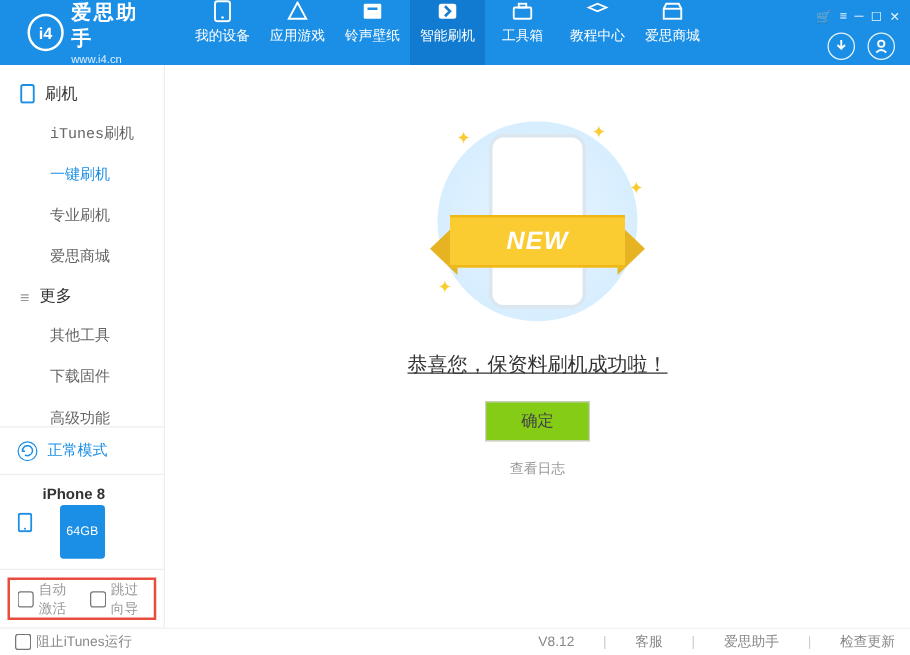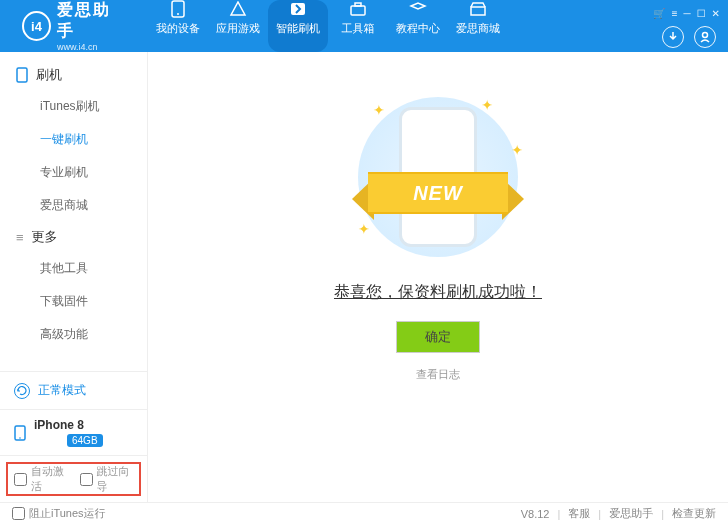--- a/index.html
+++ b/index.html
@@ -5,40 +5,40 @@
 * { margin: 0; padding: 0; box-sizing: border-box; }
 body { font-family: "Microsoft YaHei", Arial, sans-serif; font-size: 12px; color: #333; background: #fff; width: 728px; height: 524px; overflow: hidden; }
 
 .header { height: 52px; background: #1b8fe6; display: flex; align-items: center; color: #fff; }
 .logo-block { display: flex; align-items: center; padding: 0 22px; width: 148px; }
 .logo-circle { width: 30px; height: 30px; border: 2px solid #fff; border-radius: 50%; display: flex; align-items: center; justify-content: center; font-weight: bold; font-size: 13px; margin-right: 6px; }
 .logo-text .name { font-size: 16px; font-weight: bold; letter-spacing: 2px; }
 .logo-text .url { font-size: 9px; opacity: .85; }
 .nav { display: flex; height: 100%; flex: 1; }
 .nav-item { width: 60px; display: flex; flex-direction: column; align-items: center; cursor: pointer; font-size: 11px; }
-.nav-item.active { background: #107bd0; border-radius: 12px; }
+.nav-item.active { background: #107bd0; }
 .nav-item .nicon { width: 20px; height: 18px; margin-bottom: 3px; display: flex; align-items: center; justify-content: center; }
 .win-ctrl { display: flex; align-items: flex-start; padding: 4px 8px 0 0; gap: 6px; font-size: 10px; }
 .win-ctrl span { cursor: pointer; opacity: .9; }
 .hdr-round { display: flex; align-items: center; gap: 10px; padding-right: 12px; }
 .hdr-round span { width: 22px; height: 22px; border: 1.5px solid rgba(255,255,255,.9); border-radius: 50%; display: flex; align-items: center; justify-content: center; cursor: pointer; }
 
 .body { display: flex; height: 450px; }
-.sidebar { width: 148px; border-right: 1px solid #eee; display: flex; flex-direction: column; }
+.sidebar { width: 132px; border-right: 1px solid #eee; display: flex; flex-direction: column; }
 .side-scroll { flex: 1; overflow: hidden; padding-top: 8px; }
 .side-group { padding: 6px 16px; color: #333; font-size: 13px; display: flex; align-items: center; gap: 8px; }
-.side-item { padding: 8px 16px 8px 40px; color: #666; font-size: 12px; cursor: pointer; }
+.side-item { padding: 8px 16px 8px 40px; color: #666; font-size: 12px; cursor: pointer; font-family: Liberation Mono, monospace; }
 .side-item.active { color: #1b8fe6; }
 .side-bottom { border-top: 1px solid #eee; }
 .mode-row { padding: 10px 14px; display: flex; align-items: center; gap: 8px; color: #1b8fe6; font-size: 12px; border-bottom: 1px solid #eee; font-family: Liberation Mono, monospace; }
 .mode-row .mcircle { width: 16px; height: 16px; border: 1.5px solid #1b8fe6; border-radius: 50%; display: flex; align-items: center; justify-content: center; }
 .device-row { padding: 8px 14px; display: flex; align-items: center; gap: 8px; border-bottom: 1px solid #eee; }
 .device-row .phone-ic { color: #1b8fe6; font-size: 14px; }
 .device-row .dname { font-weight: bold; font-size: 12px; color: #333; }
-.badge { background: #1b8fe6; color: #fff; border-radius: 3px; padding: 1px 5px; font-size: 10px; margin-left: 33px; display: inline-block; margin-top: 2px; }
+.badge { background: #1b8fe6; color: #fff; border-radius: 3px; padding: 16px 5px; font-size: 10px; margin-left: 14px; display: inline-block; margin-top: 2px; }
 .chk-box-area { border: 2px solid #e74c3c; margin: 6px; padding: 0 6px; display: flex; gap: 12px; }
 .chk { display: flex; align-items: center; gap: 4px; color: #999; font-size: 11px; }
 .chk input { margin: 0; }
 
 .main { flex: 1; background: #f6f6f6; position: relative; display: flex; flex-direction: column; align-items: center; }
 .main-inner { flex: 1; background: #fff; margin: 0; width: 100%; display: flex; flex-direction: column; align-items: center; padding-top: 40px; }
 .illus { width: 190px; height: 170px; position: relative; display: flex; align-items: center; justify-content: center; }
 .bgcircle { position: absolute; width: 160px; height: 160px; border-radius: 50%; background: radial-gradient(circle,#e8f5ff 0%,#d0ebff 100%); }
 .phone-shape { position: absolute; width: 78px; height: 140px; background: #fff; border: 3px solid #dbe7f0; border-radius: 12px; display: flex; align-items: center; justify-content: center; }
 .ribbon { position: absolute; width: 180px; height: 50px; top: 80px; }
@@ -47,21 +47,21 @@
 .ribbon-l { left: 4px; border-top: 21px solid transparent; border-bottom: 21px solid transparent; border-right: 22px solid #e6b423; }
 .ribbon-r { right: 4px; border-top: 21px solid transparent; border-bottom: 21px solid transparent; border-left: 22px solid #e6b423; }
 .spark { position: absolute; color: #facc32; font-size: 14px; }
 .success-text { font-size: 16px; color: #333; margin-top: 20px; text-decoration: underline; }
 .ok-btn { margin-top: 18px; padding: 6px 28px; border: 1px solid #ccc; background: #84cc16; cursor: pointer; font-size: 13px; color: #444; }
 .log-link { margin-top: 14px; color: #999; font-size: 11px; cursor: pointer; }
 
 .footer { height: 22px; border-top: 1px solid #eee; display: flex; align-items: center; padding: 0 12px; font-size: 11px; color: #888; }
 .footer .fchk { display: flex; align-items: center; gap: 4px; }
 .footer .spacer { flex: 1; }
-.footer .flinks { display: flex; gap: 8px; align-items: center; }
+.footer .flinks { display: flex; gap: 23px; align-items: center; }
 .footer .sep { color: #ccc; }
 
 svg { display: block; }
 </style>
 </head>
 <body>
 
 <div class="header">
   <div class="logo-block">
     <div class="logo-circle">i4</div>
@@ -80,20 +80,29 @@
         </span>
       <span>我的设备</span>
     </div>
     <div class="nav-item">
       <span class="nicon">
           <svg width="18" height="16" viewBox="0 0 18 16">
             <path d="M9 1 L16 14 H2 Z" fill="none" stroke="#fff" stroke-width="1.5"></path>
           </svg>
         </span>
       <span>应用游戏</span>
+    </div>
+    <div class="nav-item">
+      <span class="nicon">
+          <svg width="18" height="16" viewBox="0 0 18 16">
+            <rect x="2" y="2" width="14" height="12" rx="1" fill="#fff"></rect>
+            <rect x="5" y="5" width="8" height="2" fill="#1b8fe6"></rect>
+          </svg>
+        </span>
+      <span>铃声壁纸</span>
     </div>
     <div class="nav-item active">
       <span class="nicon">
           <svg width="18" height="16" viewBox="0 0 18 16">
             <rect x="2" y="2" width="14" height="12" rx="2" fill="#fff"></rect>
             <path d="M7 4 L11 8 L7 12" fill="none" stroke="#107bd0" stroke-width="2"></path>
           </svg>
         </span>
       <span>智能刷机</span>
     </div>

